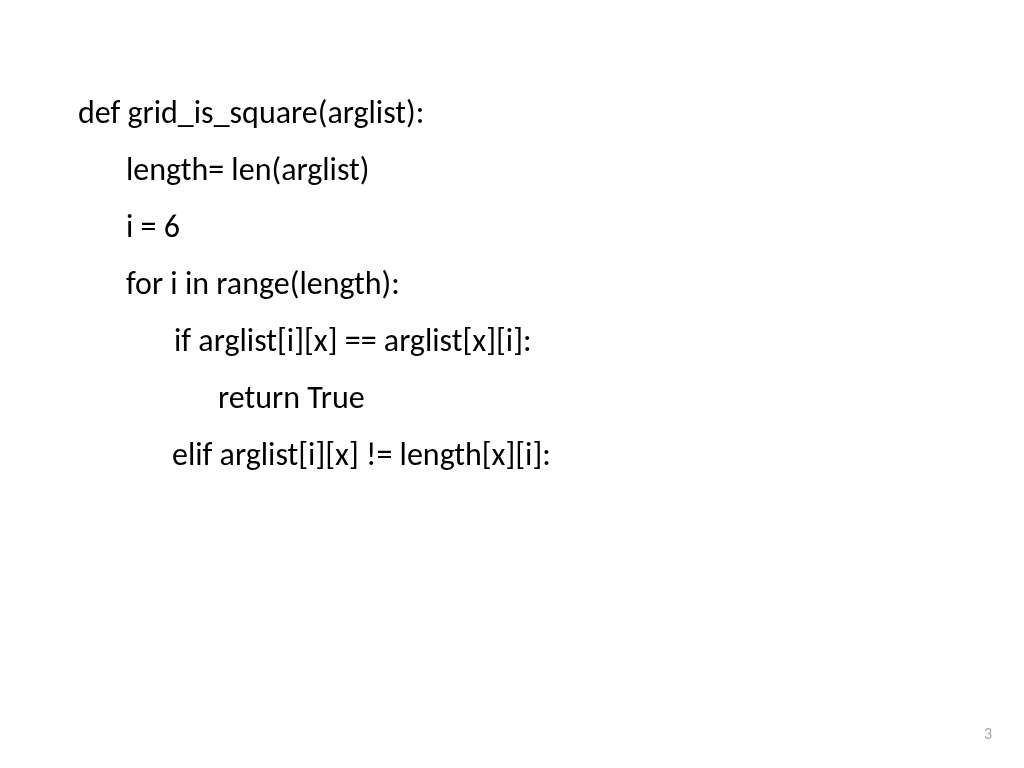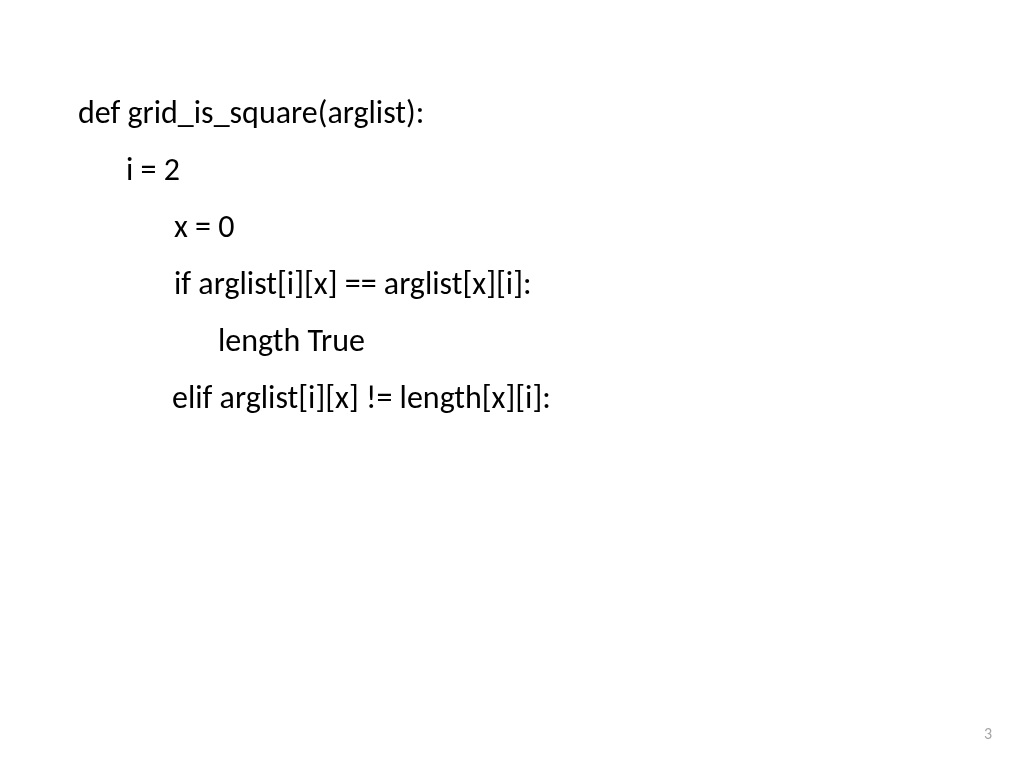--- a/index.html
+++ b/index.html
@@ -45,20 +45,21 @@
       right: 32px;
       color: #a6a6a6;
       font-size: 16px;
     }
   </style>
 </head>
 <body>
 
 <div class="slide-content">
   <div class="code-line">def grid_is_square(arglist):</div>
-  <div class="code-line indent-1">i = 2</div>
-  <div class="code-line indent-2">x = 0</div>
+  <div class="code-line indent-1">length= len(arglist)</div>
+  <div class="code-line indent-1">i = 6</div>
+  <div class="code-line indent-1">for i in range(length):</div>
   <div class="code-line indent-2">if arglist[i][x] == arglist[x][i]:</div>
-  <div class="code-line indent-3">length True</div>
+  <div class="code-line indent-3">return True</div>
   <div class="code-line indent-2b">elif arglist[i][x] != length[x][i]:</div>
 </div>
 
 <div class="page-number">3</div>
 
 </body></html>

